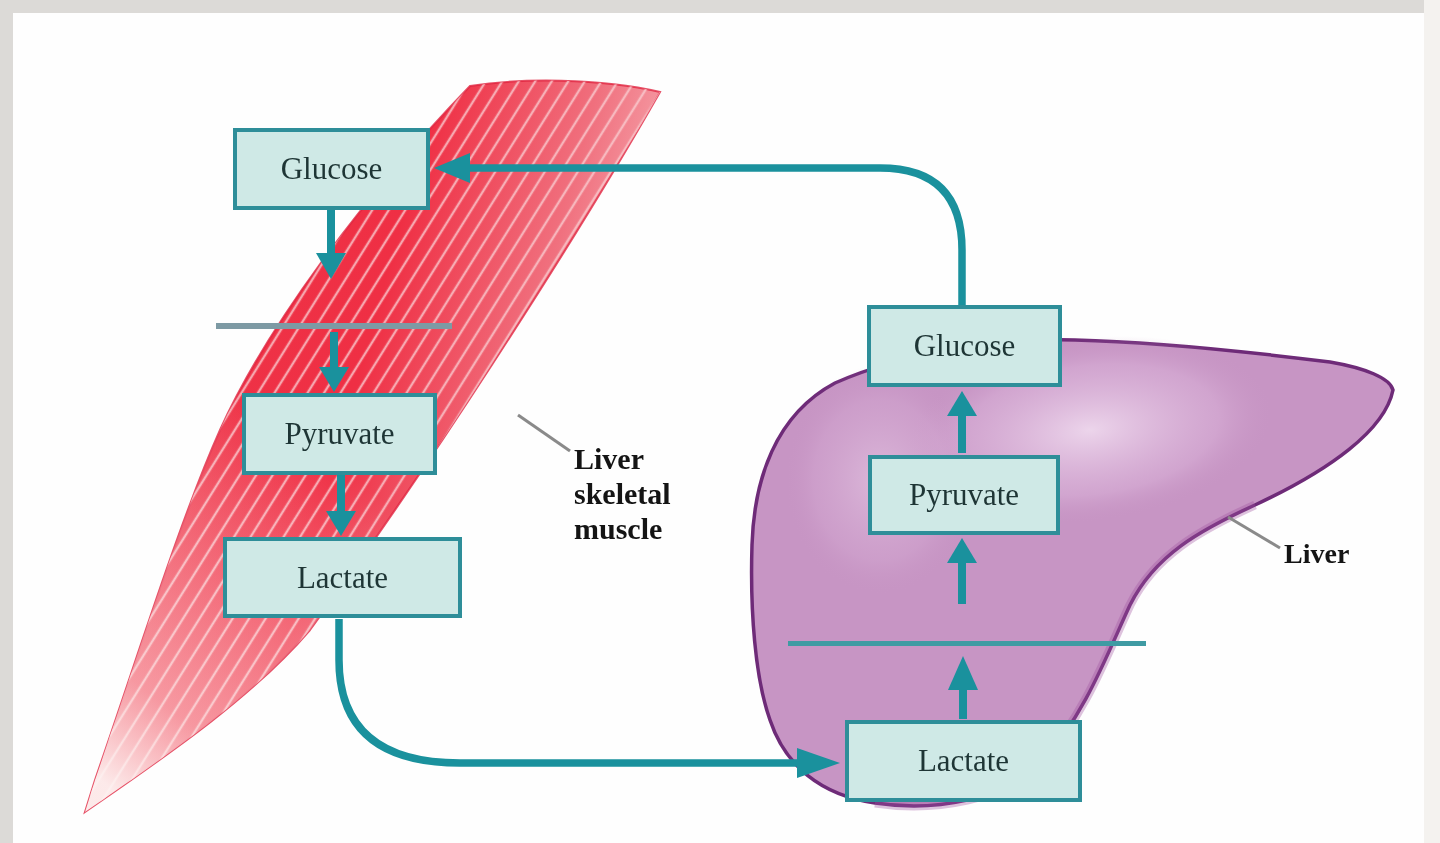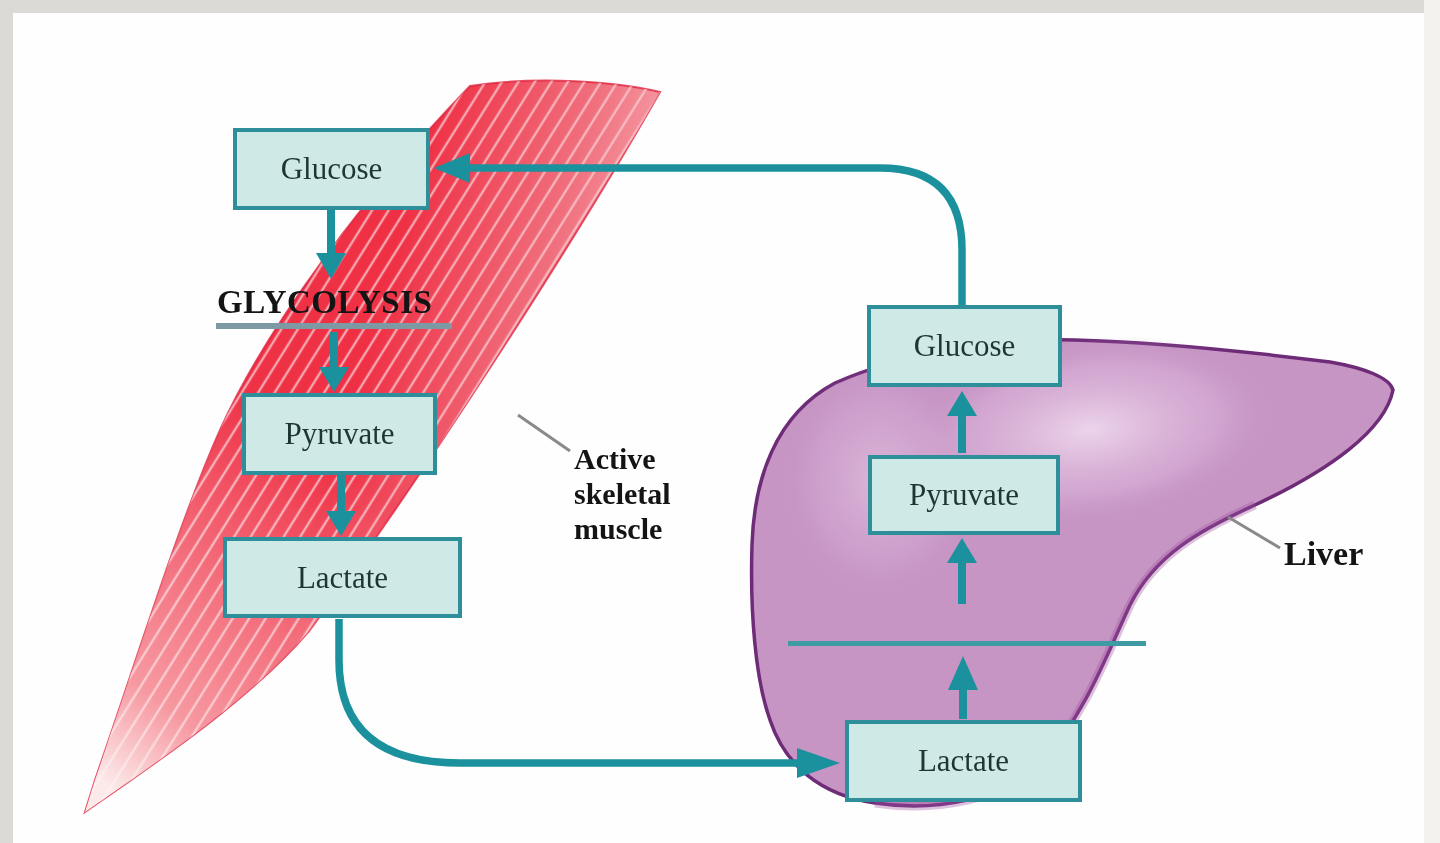--- a/index.html
+++ b/index.html
@@ -131,21 +131,20 @@
   <div class="mbox" style="left:867px;top:305px;width:195px;height:82px;">
     <span>Glucose</span>
   </div>
   <div class="mbox" style="left:868px;top:455px;width:192px;height:80px;">
     <span>Pyruvate</span>
   </div>
   <div class="mbox" style="left:845px;top:720px;width:237px;height:82px;">
     <span>Lactate</span>
   </div>
 
-  <div class="pathway" style="left:217px;top:284px;font-size:33px;">GLYCOLYSIS</div>
   <div class="underline-bar" style="left:216px;top:323px;width:236px;height:6px;background:var(--glycolysis-underline,#7d9aa4);"></div>
 
   <div class="underline-bar" style="left:788px;top:641px;width:358px;height:5px;background:var(--gluconeogenesis-underline,#3f9ba3);"></div>
 
-  <div class="organ-label" style="left:574px;top:441px;width:145px;">Active skeletal muscle</div>
-  <div class="organ-label" style="left:1284px;top:536px;font-size:34px;">Liver</div>
+  <div class="organ-label" style="left:574px;top:441px;width:145px;">Liver skeletal muscle</div>
+  <div class="organ-label" style="left:1284px;top:536px;font-size:28px;">Liver</div>
 
 </div>
 
 </body></html>

